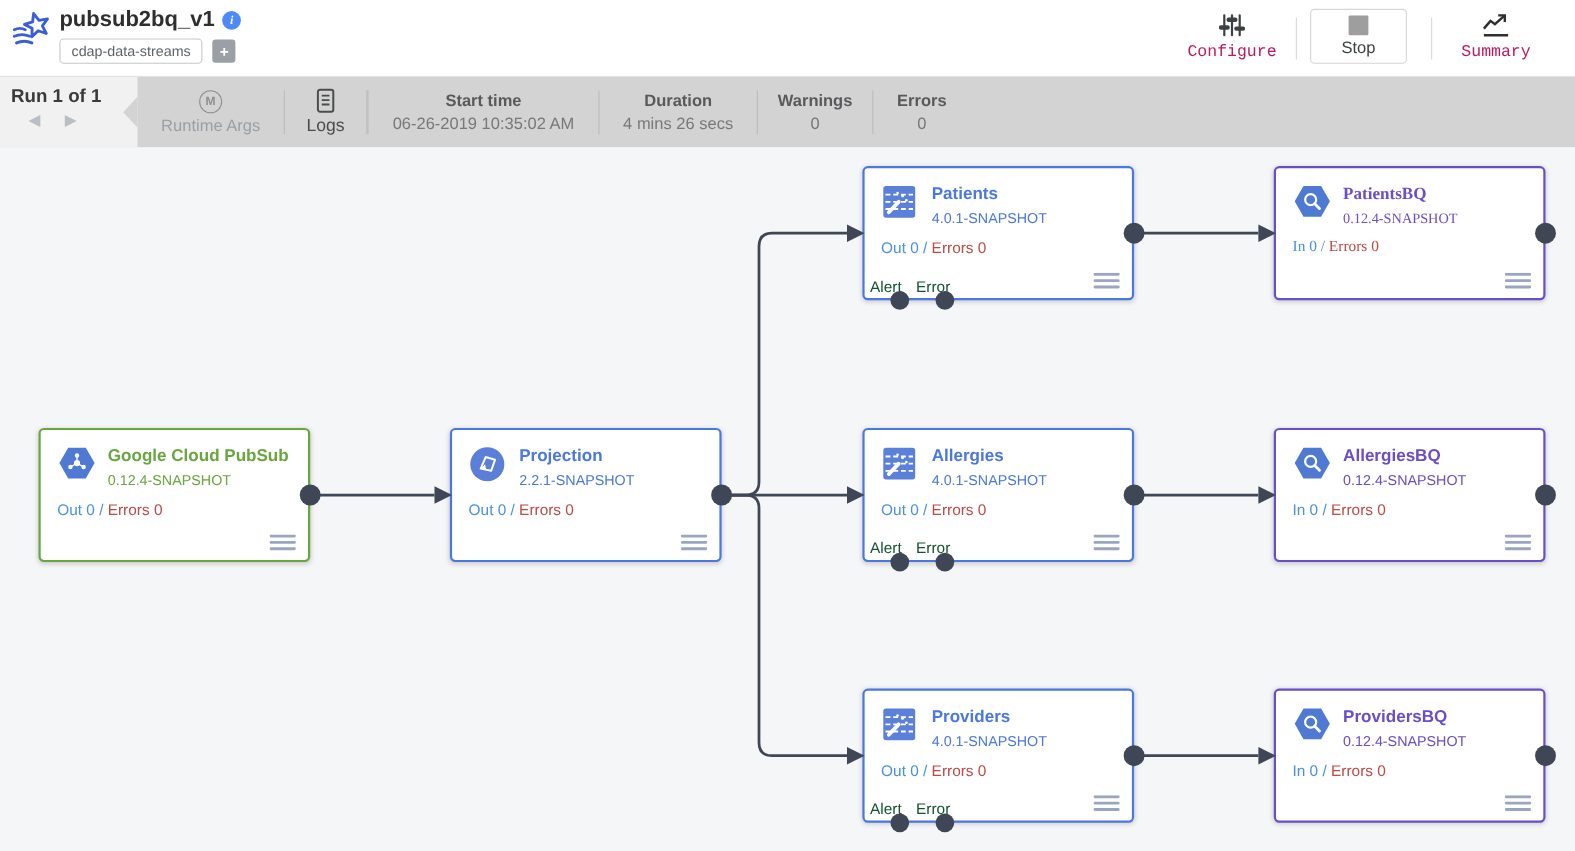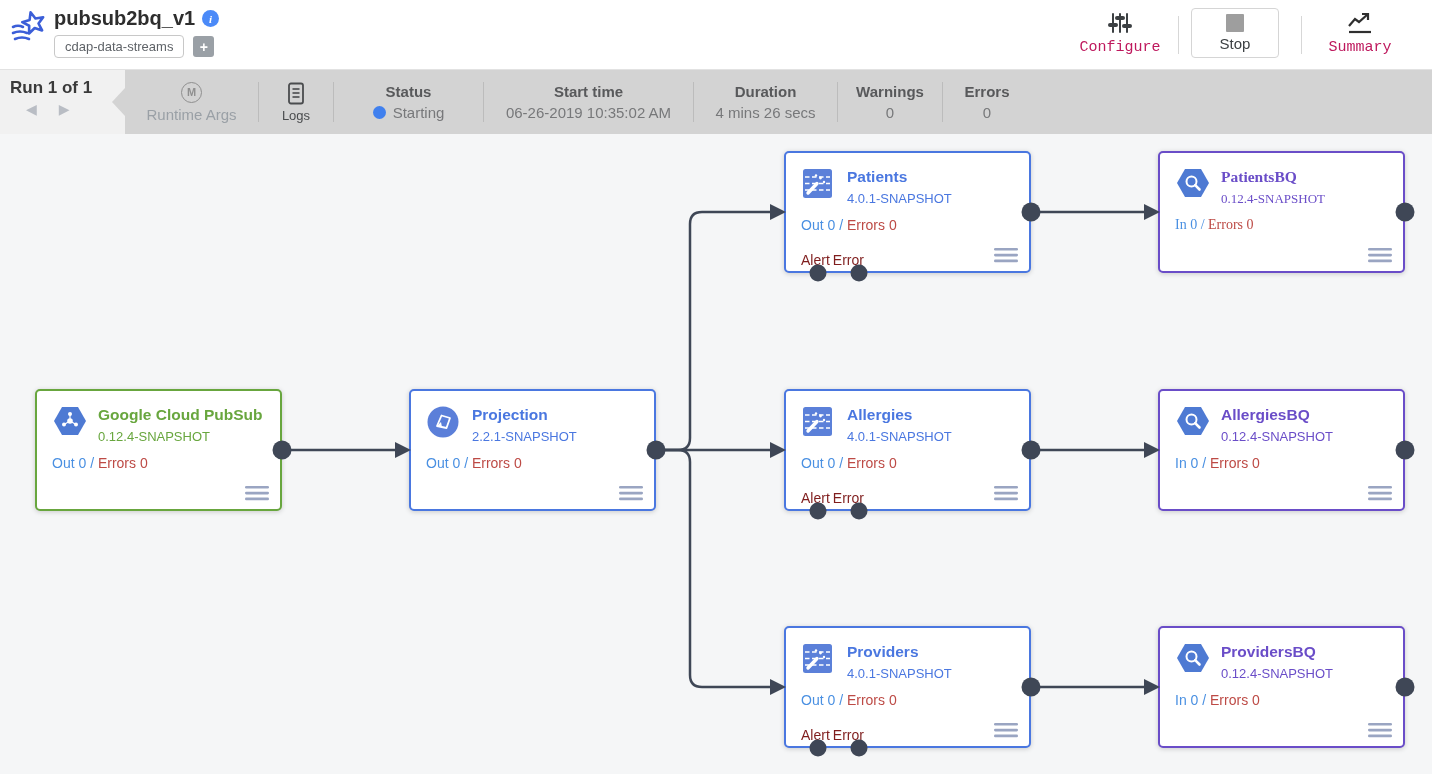--- a/index.html
+++ b/index.html
@@ -60,40 +60,40 @@
     gap:4px; flex:none; }
   .bar-sec .hd { font-size:15px; font-weight:bold; color:#58595b; }
   .bar-sec .vl { font-size:15px; color:#77787a; display:flex; align-items:center; }
   .bar-div { width:1px; height:40px; background:#bcbcbc; align-self:center; flex:none; }
   .bar-icon-btn { background:none; border:none; display:flex; flex-direction:column;
     align-items:center; justify-content:center; gap:3px; cursor:pointer; height:100%; width:100%; }
   .macro-circle { width:21px; height:21px; border:1.5px solid #8f8f8f; border-radius:50%;
     color:#8f8f8f; font-size:11px; font-weight:bold; display:flex; align-items:center;
     justify-content:center; }
   .disabled-lbl { font-size:15px; color:#9aa0a6; }
-  .logs-lbl { font-size:13px; color:#4a4c4e; }
+  .logs-lbl { font-size:16px; color:#4a4c4e; }
   .status-dot { width:13px; height:13px; border-radius:50%; background:#4080ee;
     display:inline-block; margin-right:7px; }
 
   
   .canvas { position:relative; width:1432px; height:640px; background:#f5f6f7; }
   .edges { position:absolute; left:0; top:0; pointer-events:none; z-index:5; }
   .node { position:absolute; width:247px; height:122px; background:#fff;
     border:2.5px solid var(--c); border-radius:5px; box-shadow:0 1px 5px rgba(0,0,0,.18);
     z-index:1; cursor:pointer; }
   .node-head { display:flex; gap:11px; padding:15px 6px 0 16px; align-items:flex-start; }
   .node-icon { flex:none; width:34px; height:31px; }
   .node-title { font-size:15.5px; font-weight:bold; color:var(--c); white-space:nowrap;
     overflow:hidden; }
   .node-version { font-size:13px; color:var(--c); margin-top:5px; }
   .node-metrics { position:absolute; left:15px; top:64px; font-size:14px; white-space:nowrap; }
   .m-blue { color:#4a90e2; }
   .m-red { color:#bd4a45; }
-  .port-labels { position:absolute; left:15px; bottom:3px; display:flex; gap:3px;
-    font-size:14px; color:#7f1d1d; }
+  .port-labels { position:absolute; left:5px; bottom:3px; display:flex; gap:13px;
+    font-size:14px; color:#14532d; }
   .node-menu { position:absolute; right:11px; bottom:8px; background:none; border:none;
     cursor:pointer; padding:0; line-height:0; }
 </style>
 </head>
 <body>
 
 <div class="header">
   <div class="header-left">
     <svg class="logo" viewBox="0 0 40 36">
       <g fill="none" stroke="#3b5ed8" stroke-width="2.6" stroke-linecap="round" stroke-linejoin="round">
@@ -178,27 +178,20 @@
             <line x1="6.5" y1="7" x2="13.5" y2="7"></line>
             <line x1="6.5" y1="11" x2="13.5" y2="11"></line>
             <line x1="6.5" y1="15" x2="13.5" y2="15"></line>
           </g>
       </svg>
       <span class="logs-lbl">Logs</span>
     </button>
   </div>
   <div class="bar-div"></div>
 
-  <div class="bar-sec" style="width:149px">
-    <span class="hd">Status</span>
-    <span class="vl">
-        <span class="status-dot"></span>
-        <span>Starting</span>
-      </span>
-  </div>
   <div class="bar-div"></div>
 
   <div class="bar-sec" style="width:209px">
     <span class="hd">Start time</span>
     <span class="vl">06-26-2019 10:35:02 AM</span>
   </div>
   <div class="bar-div"></div>
 
   <div class="bar-sec" style="width:143px">
     <span class="hd">Duration</span>

